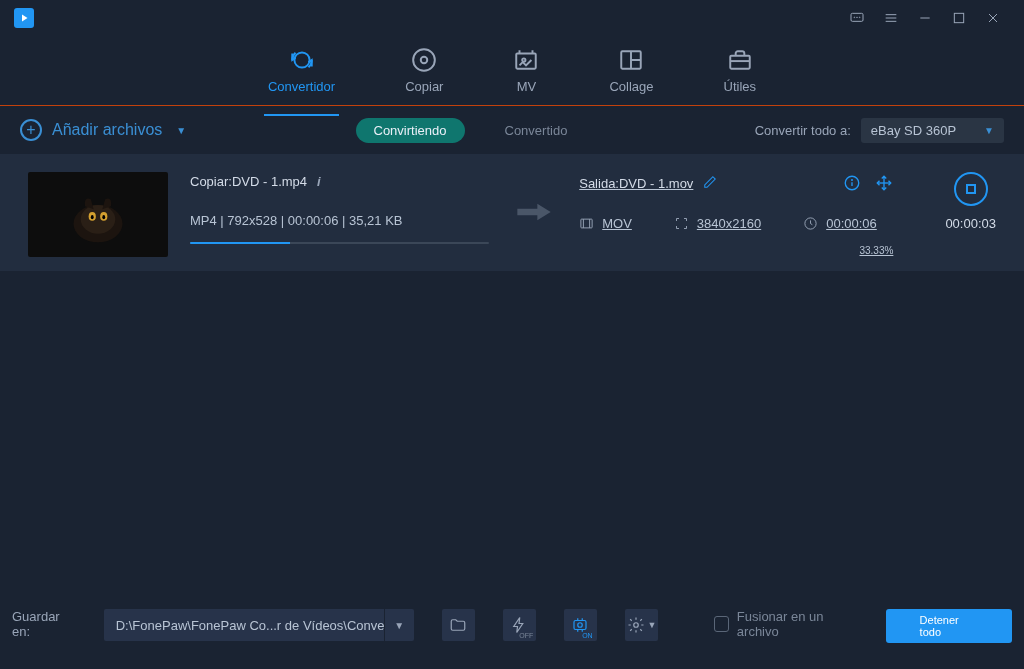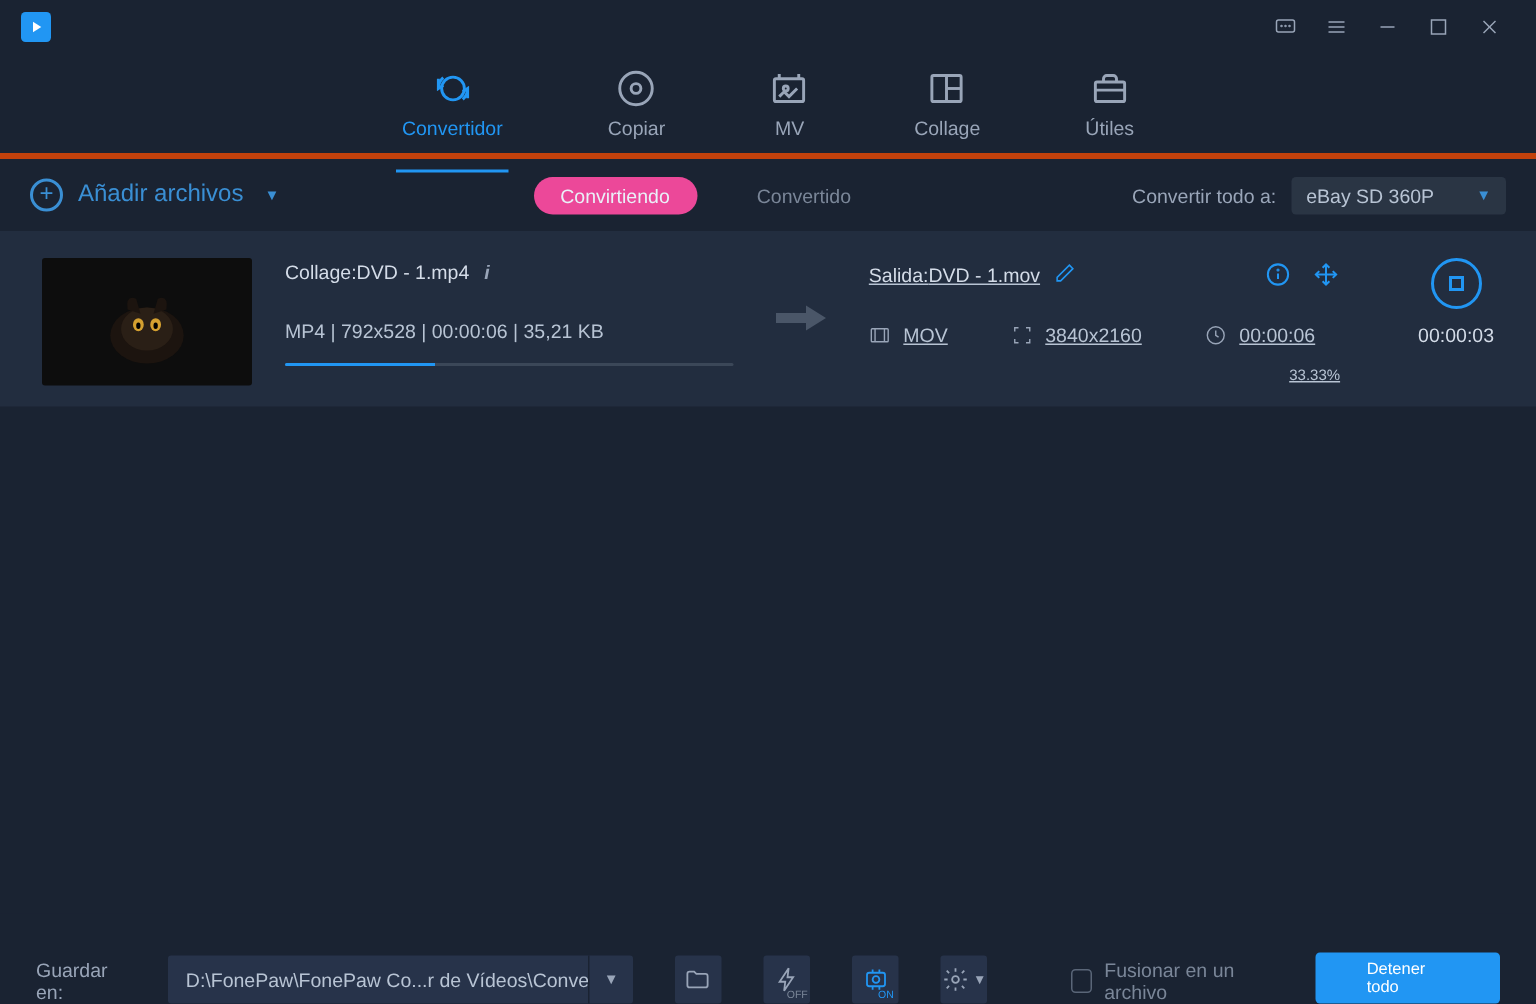--- a/index.html
+++ b/index.html
@@ -6,35 +6,35 @@
     body { font-family: -apple-system, "Segoe UI", Arial, sans-serif; background: #1a2332; color: #b8c4d4; width: 1024px; height: 669px; overflow: hidden; }
     
     .titlebar { height: 36px; background: #1a2332; display: flex; align-items: center; padding: 0 14px; }
     .app-logo { width: 20px; height: 20px; background: #2196f3; border-radius: 3px; display: flex; align-items: center; justify-content: center; margin-right: 10px; }
     .app-logo svg { width: 12px; height: 12px; fill: white; }
     .app-title { font-size: 13px; color: #d4dce8; }
     .titlebar-spacer { flex: 1; }
     .wc { width: 34px; height: 34px; display: flex; align-items: center; justify-content: center; color: #99a5b8; cursor: pointer; }
     .wc svg { width: 16px; height: 16px; stroke: currentColor; fill: none; stroke-width: 1.5; }
     
-    .nav-tabs { height: 70px; display: flex; align-items: center; justify-content: center; gap: 70px; border-bottom: 4px solid #c2410c; }
+    .nav-tabs { height: 70px; display: flex; align-items: center; justify-content: center; gap: 70px; border-bottom: 1px solid #c2410c; }
     .nav-tab { display: flex; flex-direction: column; align-items: center; gap: 6px; color: #99a5b8; cursor: pointer; padding: 6px 0; position: relative; }
     .nav-tab.active { color: #2196f3; }
     .nav-tab.active::after { content: ''; position: absolute; bottom: -16px; left: -4px; right: -4px; height: 2px; background: #2196f3; }
     .nav-tab .icon { width: 26px; height: 26px; display: flex; align-items: center; justify-content: center; }
     .nav-tab .icon svg { width: 26px; height: 26px; stroke: currentColor; fill: none; stroke-width: 1.8; }
     .nav-tab span { font-size: 13px; }
     
     .toolbar { height: 48px; display: flex; align-items: center; padding: 0 20px; }
     .add-btn { display: flex; align-items: center; gap: 10px; color: #3a8fd4; cursor: pointer; }
     .add-btn .plus-circle { width: 22px; height: 22px; border: 2px solid #3a8fd4; border-radius: 50%; display: flex; align-items: center; justify-content: center; font-size: 16px; line-height: 1; }
     .add-btn .chev { margin-left: 4px; font-size: 10px; }
     .toolbar-center { flex: 1; display: flex; justify-content: center; gap: 22px; align-items: center; }
     .pill { padding: 5px 18px; border-radius: 14px; font-size: 13px; cursor: pointer; }
-    .pill.active { background: #ec4899; color: #eaf0f8; }
+    .pill.active { background: #0f766e; color: #eaf0f8; }
     .pill.inactive { color: #7a8698; }
     .convert-all { font-size: 13px; color: #99a5b8; margin-right: 10px; }
     .preset-dd { background: #2a3544; padding: 5px 10px; border-radius: 3px; font-size: 13px; display: flex; align-items: center; gap: 28px; min-width: 130px; justify-content: space-between; cursor: pointer; }
     .preset-dd .chev { font-size: 10px; color: #3a8fd4; }
     
     .list { background: #222d3f; }
     .item { display: flex; padding: 18px 28px 14px 28px; gap: 22px; align-items: flex-start; }
     .thumb { width: 140px; height: 85px; background: #0d0d0d; border-radius: 2px; overflow: hidden; display: flex; align-items: center; justify-content: center; }
     .thumb svg { width: 72px; height: 72px; }
     .src-col { flex: 1; min-width: 0; padding-top: 2px; }
@@ -54,21 +54,21 @@
     .meta-item svg { width: 15px; height: 15px; stroke: #99a5b8; fill: none; stroke-width: 1.5; }
     .percent-row { text-align: right; font-size: 10px; color: #b8c4d4; margin-top: 14px; }
     .action-icons { display: flex; gap: 14px; }
     .action-icons span { cursor: pointer; color: #2196f3; display: flex; }
     .action-icons svg { width: 18px; height: 18px; stroke: #2196f3; fill: none; stroke-width: 1.8; }
     .stop-col { display: flex; flex-direction: column; align-items: center; gap: 10px; padding-left: 30px; justify-content: flex-end; }
     .stop-btn { width: 34px; height: 34px; border: 2px solid #2196f3; border-radius: 50%; display: flex; align-items: center; justify-content: center; cursor: pointer; }
     .stop-btn .sq { width: 10px; height: 10px; border: 2px solid #2196f3; }
     .elapsed { font-size: 13px; color: #d4dce8; }
     
-    .bottom-bar { position: absolute; bottom: 0; left: 0; right: 0; height: 60px; background: #1a2332; display: flex; align-items: flex-end; padding: 0 24px; gap: 28px; }
+    .bottom-bar { position: absolute; bottom: 0; left: 0; right: 0; height: 60px; background: #1a2332; display: flex; align-items: flex-start; padding: 0 12px; gap: 28px; }
     .save-lbl { font-size: 13px; color: #99a5b8; }
     .path-box { background: #27334a; height: 32px; display: flex; align-items: center; border-radius: 2px; }
     .path-text { padding: 0 12px; font-size: 13px; color: #b8c4d4; width: 280px; white-space: nowrap; overflow: hidden; }
     .path-chev { width: 30px; display: flex; align-items: center; justify-content: center; border-left: 1px solid #1a2332; height: 100%; cursor: pointer; font-size: 10px; color: #99a5b8; }
     .tb-btn { width: 36px; height: 32px; background: #27334a; border-radius: 2px; display: flex; align-items: center; justify-content: center; cursor: pointer; }
     .tb-btn svg { width: 18px; height: 18px; stroke: #99a5b8; fill: none; stroke-width: 1.6; }
     .tb-btn.on svg { stroke: #2196f3; }
     .tb-btn .sub { font-size: 7px; position: absolute; margin-top: 20px; margin-left: 14px; }
     .merge { display: flex; align-items: center; gap: 8px; color: #7a8698; font-size: 13px; cursor: pointer; }
     .merge .cb { width: 16px; height: 16px; border: 1.5px solid #5a6678; border-radius: 3px; }
@@ -200,21 +200,21 @@
           <path d="M32 38 Q30 24 40 28 L44 42 Z" fill="#1c140f"></path>
           <path d="M68 38 Q70 24 60 28 L56 42 Z" fill="#1c140f"></path>
           <ellipse cx="42" cy="52" rx="5" ry="6" fill="#d4a030"></ellipse>
           <ellipse cx="58" cy="52" rx="5" ry="6" fill="#d4a030"></ellipse>
           <ellipse cx="42" cy="53" rx="2" ry="3" fill="#000"></ellipse>
           <ellipse cx="58" cy="53" rx="2" ry="3" fill="#000"></ellipse>
         </svg>
     </div>
     <div class="src-col">
       <div class="src-name">
-        <span><span>Collage:</span><span>DVD - 1.mp4</span></span>
+        <span><span>Copiar:</span><span>DVD - 1.mp4</span></span>
         <span class="info">i</span>
       </div>
       <div class="src-meta">MP4 | 792x528 | 00:00:06 | 35,21 KB</div>
       <div class="progress">
           <div class="progress-fill"></div>
         </div>
     </div>
     <div class="arrow-col">
       <svg viewBox="0 0 40 24">
           <path d="M0 8 L24 8 L24 2 L40 12 L24 22 L24 16 L0 16 Z"></path>

